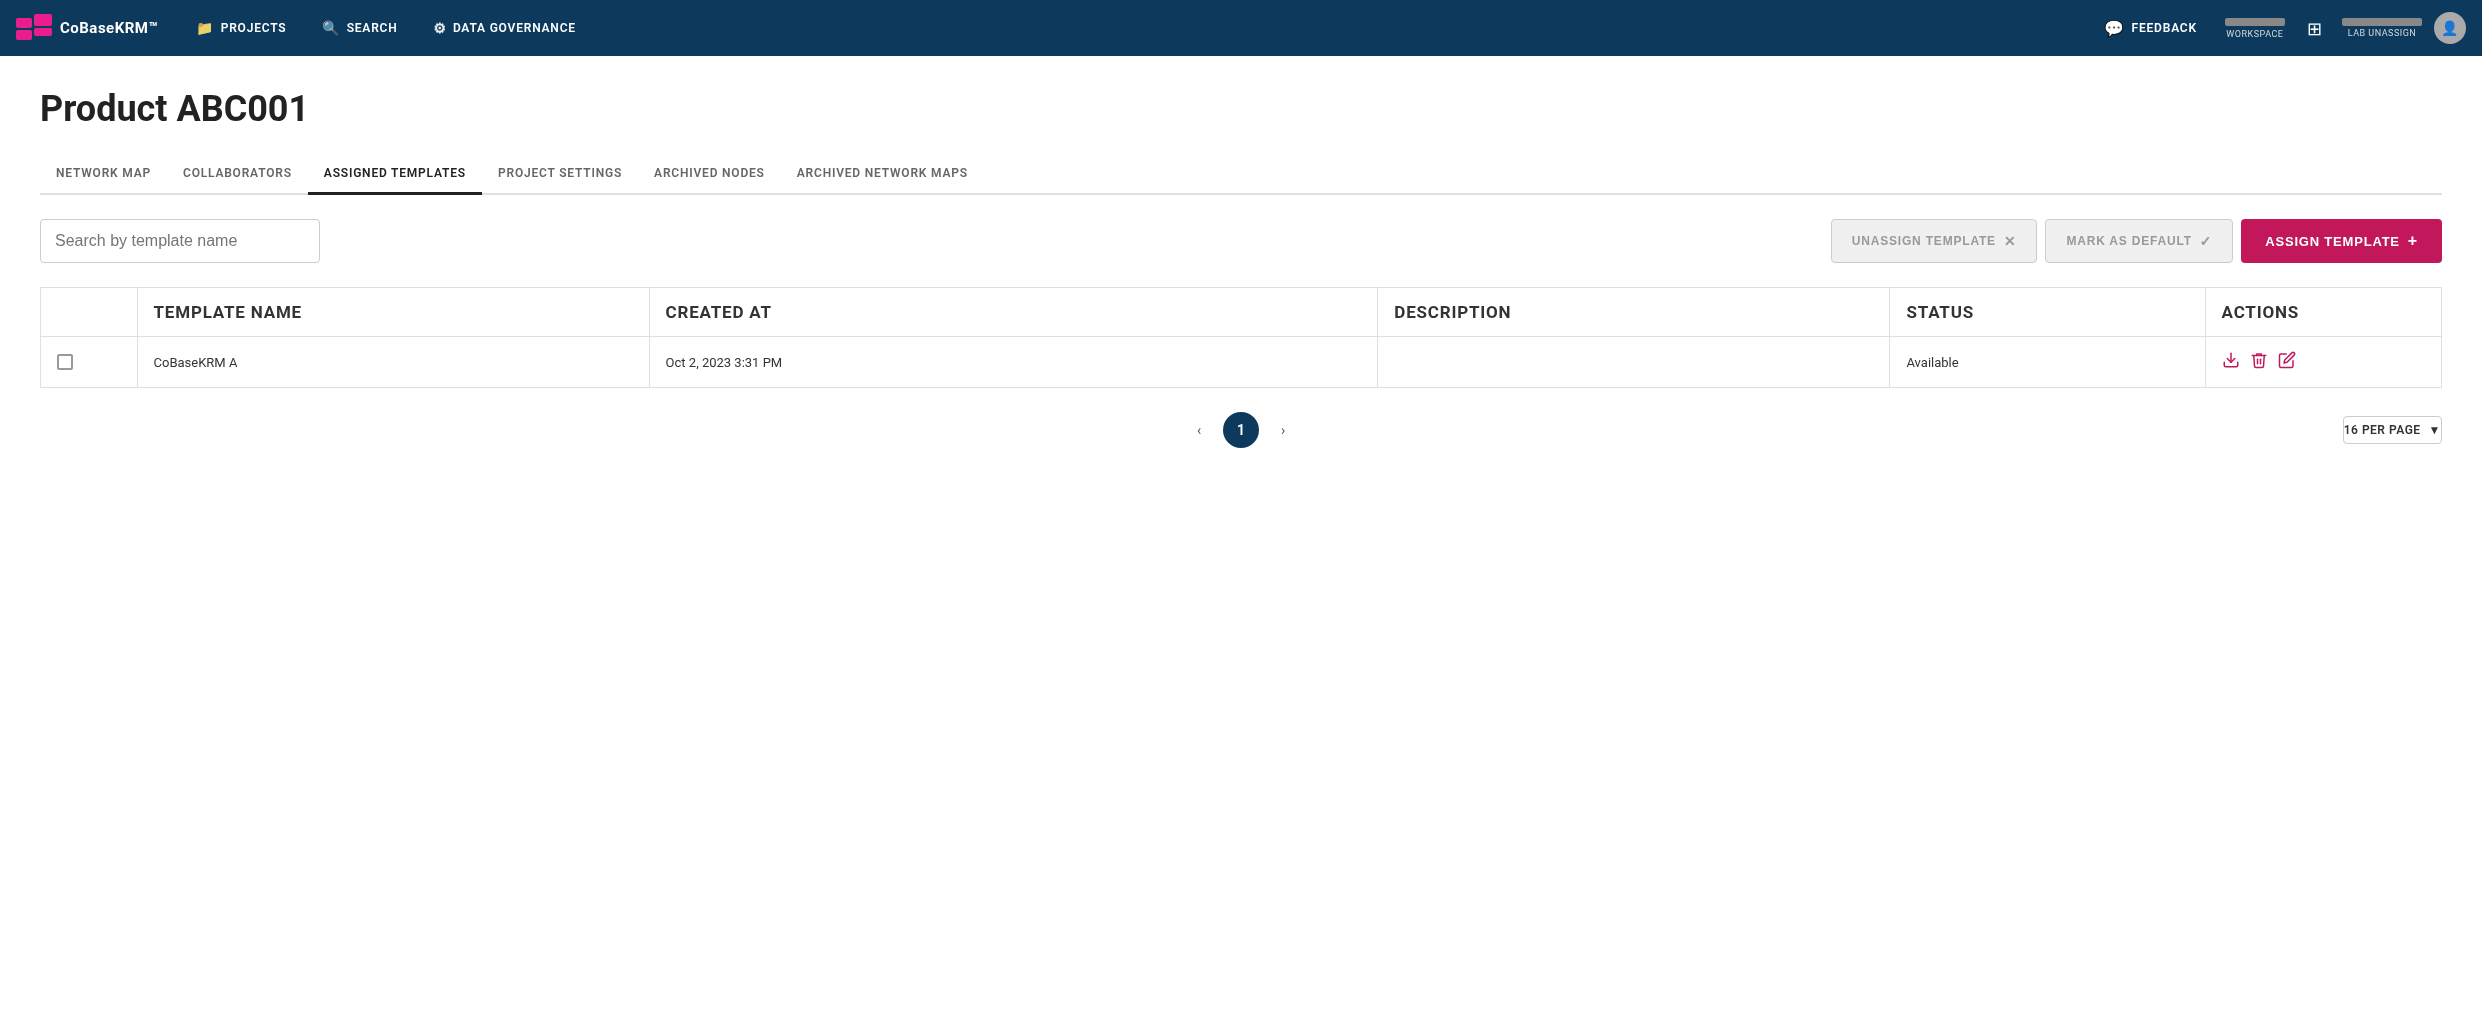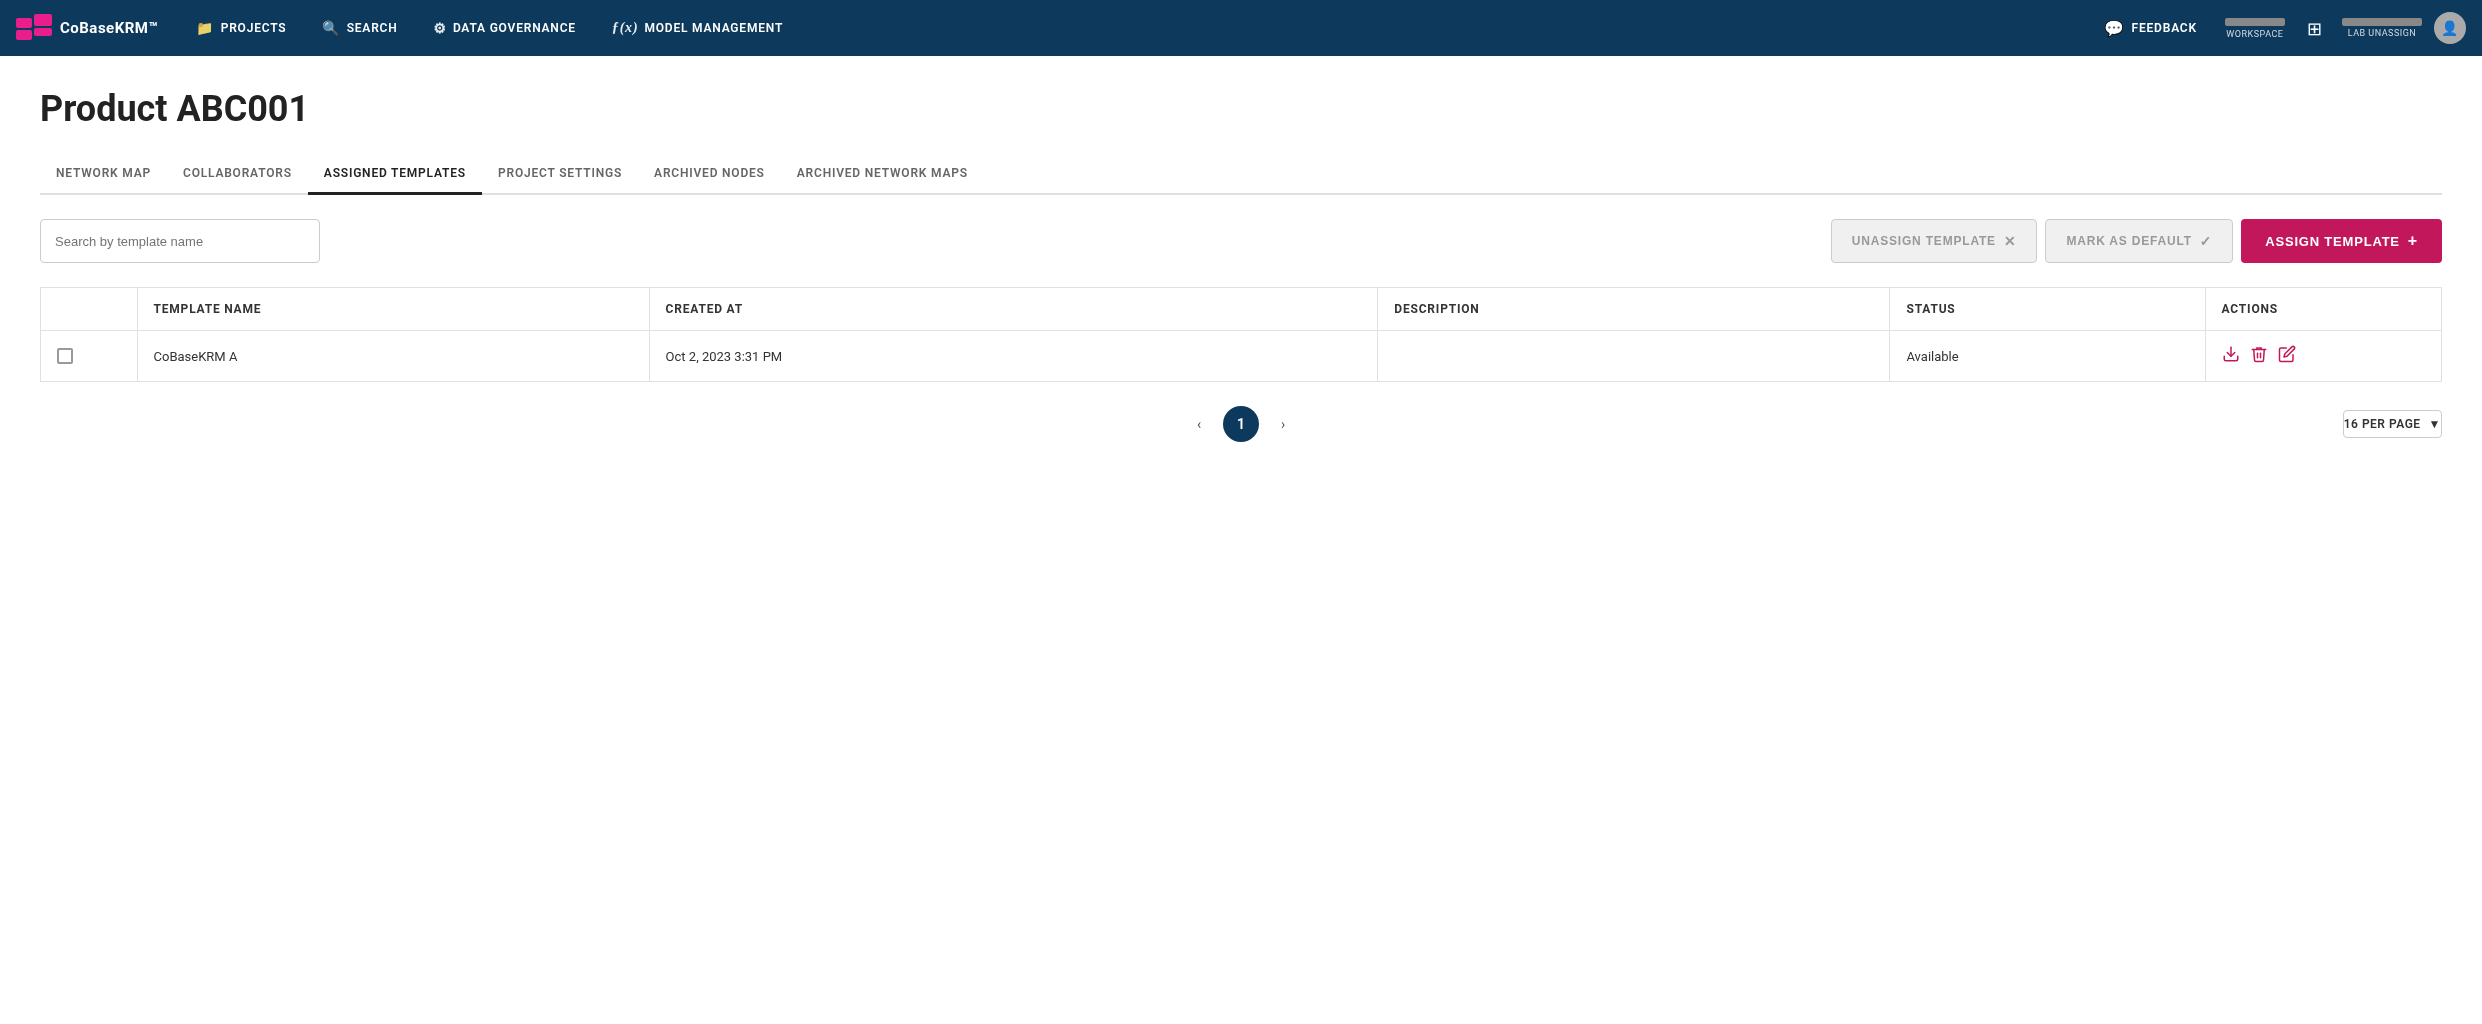--- a/index.html
+++ b/index.html
@@ -160,21 +160,21 @@
       align-items: center;
       margin-bottom: 24px;
       gap: 12px;
     }
     .search-input {
       width: 280px;
       height: 44px;
       border: 1px solid #ccc;
       border-radius: 4px;
       padding: 0 14px;
-      font-size: 13px;
+      font-size: 16px;
       color: #666;
       outline: none;
       background: white;
     }
     .toolbar-right {
       margin-left: auto;
       display: flex;
       align-items: center;
       gap: 8px;
     }
@@ -212,21 +212,21 @@
     
     .data-table {
       width: 100%;
       border-collapse: collapse;
       border: 1px solid #e0e0e0;
     }
     .data-table th {
       background: white;
       padding: 14px 16px;
       text-align: left;
-      font-size: 12px;
+      font-size: 17px;
       font-weight: 700;
       letter-spacing: 0.8px;
       color: #333;
       border-bottom: 1px solid #e0e0e0;
       border-right: 1px solid #e0e0e0;
     }
     .data-table th:last-child { border-right: none; }
     .data-table td {
       padding: 14px 16px;
       font-size: 13px;
@@ -334,24 +334,20 @@
     <span class="nav-icon">📁</span>
     <span>PROJECTS</span>
   </a>
   <a class="nav-item">
     <span class="nav-icon">🔍</span>
     <span>SEARCH</span>
   </a>
   <a class="nav-item">
     <span class="nav-icon">⚙</span>
     <span>DATA GOVERNANCE</span>
-  </a>
-  <a class="nav-item">
-    <span class="nav-icon" style="font-style:italic;font-family:serif;">ƒ(x)</span>
-    <span>MODEL MANAGEMENT</span>
   </a>
 
   <div class="navbar-right">
     <div class="nav-feedback">
       <span style="font-size:16px;">💬</span>
       <span>FEEDBACK</span>
     </div>
     <div class="nav-workspace">
       <div class="workspace-bar"></div>
       <span class="workspace-label">WORKSPACE</span>

